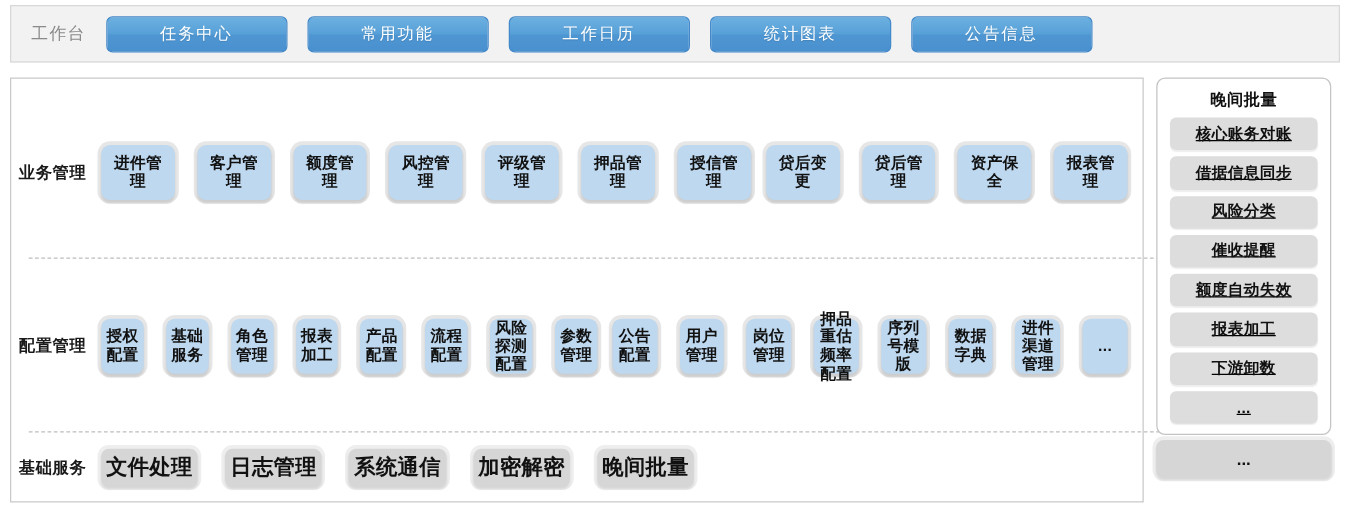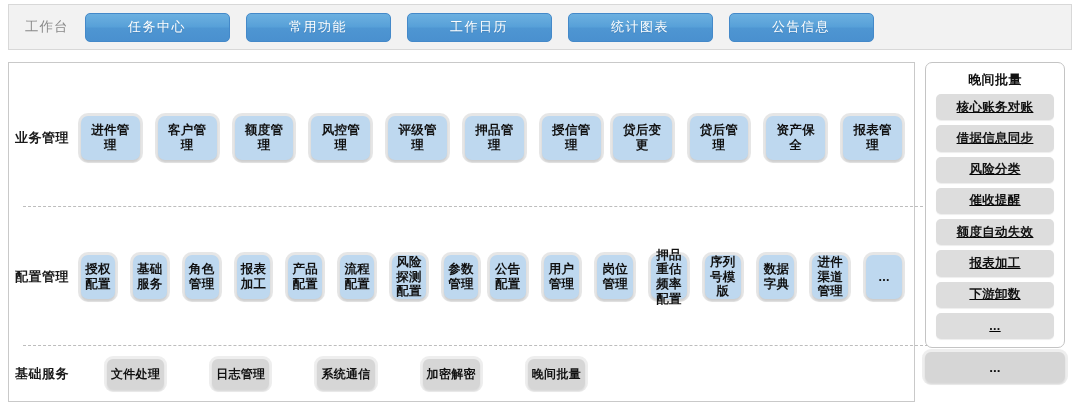--- a/index.html
+++ b/index.html
@@ -139,21 +139,21 @@
     margin: 0 14px 0 14px;
   }
 
   
   #sec-business { position: absolute; left: 0; top: 6px; width: 100%; height: 138px; }
   #sec-config   { position: absolute; left: 0; top: 146px; width: 100%; height: 136px; }
   #sec-base     { position: absolute; left: 0; top: 286px; width: 100%; height: 50px; }
   #div-1        { position: absolute; left: 0; top: 143px; width: 100%; }
   #div-2        { position: absolute; left: 0; top: 282px; width: 100%; }
 
-  #sec-base .card { height: 30px; border-radius: 6px; font-size: 12px; margin-left: 26px; }
+  #sec-base .card { height: 30px; border-radius: 6px; font-size: 17px; }
   #sec-base .section-rows { gap: 0; }
   #sec-base .row { gap: 22px; }
 
   
   .sidebar {
     position: absolute;
     left: 925px;
     top: 62px;
     width: 140px;
     height: 286px;

